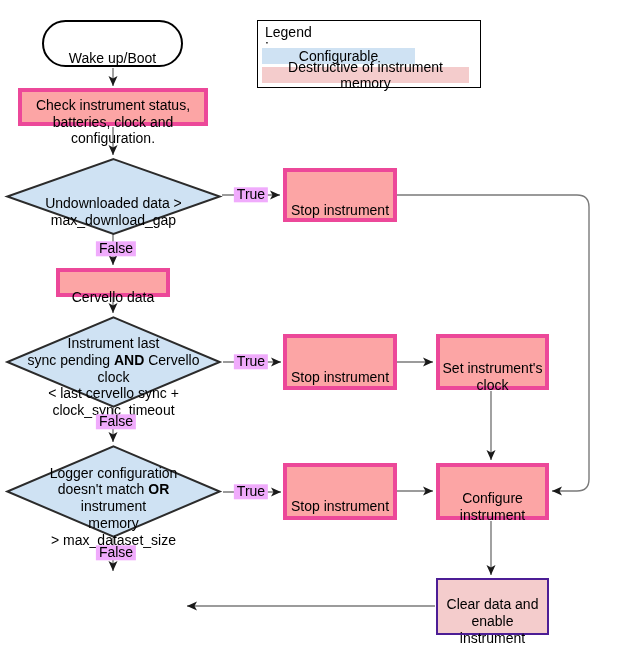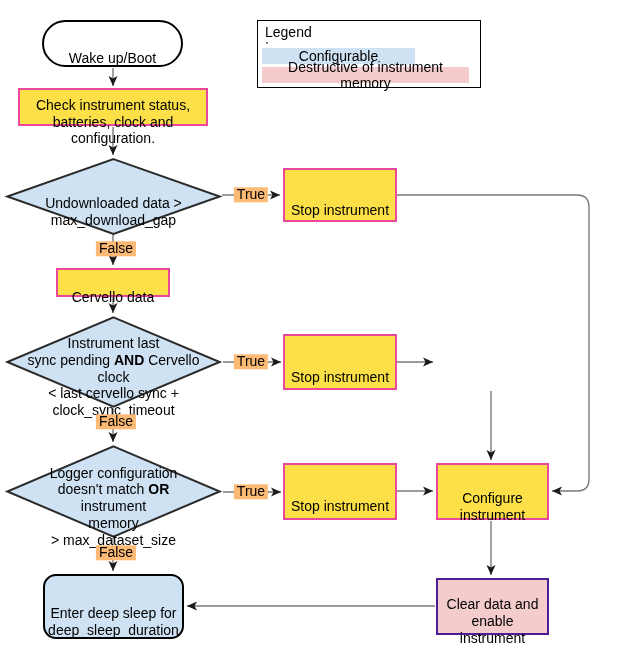--- a/index.html
+++ b/index.html
@@ -29,22 +29,22 @@
     z-index: 2;
     box-sizing: border-box;
   }
   .node .label { white-space: pre-line; padding: 0 2px; margin-top: 30px; }
   .terminator {
     border: 2px solid #000000;
     border-radius: 24px;
     background: #ffffff;
   }
   .process {
-    border: 2px solid #ec4899;
-    background: #fde047;
+    border: 4px solid #ec4899;
+    background: #fca5a5;
   }
   .diamond { background: transparent; }
   .diamond svg.shape {
     position: absolute;
     left: 0; top: 0; width: 100%; height: 100%;
   }
   .diamond .label {
     position: relative;
     z-index: 1;
     white-space: pre-line;
@@ -52,21 +52,21 @@
   .rounded-config {
     border: 2.5px solid #000000;
     border-radius: 13px;
   }
   .destructive {
     border: 2px solid #4c1d95;
   }
   .edge-label {
     position: absolute;
     transform: translate(-50%, -50%);
-    background: #fdba74;
+    background: #f0abfc;
     padding: 0 3px;
     z-index: 3;
     line-height: 1.1;
   }
   .legend {
     position: absolute;
     left: 257px; top: 20px;
     width: 224px; height: 68px;
     border: 1.5px solid #000000;
     box-sizing: border-box;
@@ -160,44 +160,44 @@
     <div class="label" style="max-width:185px;"><span>Instrument last
 sync pending </span><b>AND</b><span> Cervello clock
 &lt; last cervello sync +
 clock_sync_timeout</span></div>
   </div>
 
   <div class="node process" style="left:283px; top:334px; width:114px; height:56px;">
     <div class="label">Stop instrument</div>
   </div>
 
+  <div class="node process" style="left:436px; top:334px; width:113px; height:56px;">
+    <div class="label">Set instrument's
+clock</div>
+  </div>
 
   <div class="node diamond" style="left:4px; top:445px; width:219px; height:93px;">
     <svg class="shape" viewBox="0 0 100 100" preserveAspectRatio="none">
       <polygon points="50,1.5 98.5,50 50,98.5 1.5,50" stroke="#2b2b2b" stroke-width="2" vector-effect="non-scaling-stroke" fill="#cfe2f3"></polygon>
     </svg>
     <div class="label" style="max-width:180px;"><span>Logger configuration
 doesn't match </span><b>OR</b><span> instrument
 memory
 &gt; max_dataset_size</span></div>
   </div>
 
   <div class="node process" style="left:283px; top:463px; width:114px; height:57px;">
     <div class="label">Stop instrument</div>
   </div>
 
   <div class="node process" style="left:436px; top:463px; width:113px; height:57px;">
     <div class="label">Configure
 instrument</div>
   </div>
 
-  <div class="node rounded-config" style="left: 43px; top: 574px; width: 141px; height: 65px; background: rgb(207, 226, 243);">
-    <div class="label">Enter deep sleep for
-deep_sleep_duration</div>
-  </div>
 
   <div class="node destructive" style="left: 436px; top: 578px; width: 113px; height: 57px; background: rgb(244, 204, 204);">
     <div class="label">Clear data and
 enable instrument</div>
   </div>
 
   <div class="edge-label" style="left:251px; top:195px;">True</div>
   <div class="edge-label" style="left:116px; top:249px;">False</div>
   <div class="edge-label" style="left:251px; top:362px;">True</div>
   <div class="edge-label" style="left:116px; top:422px;">False</div>

